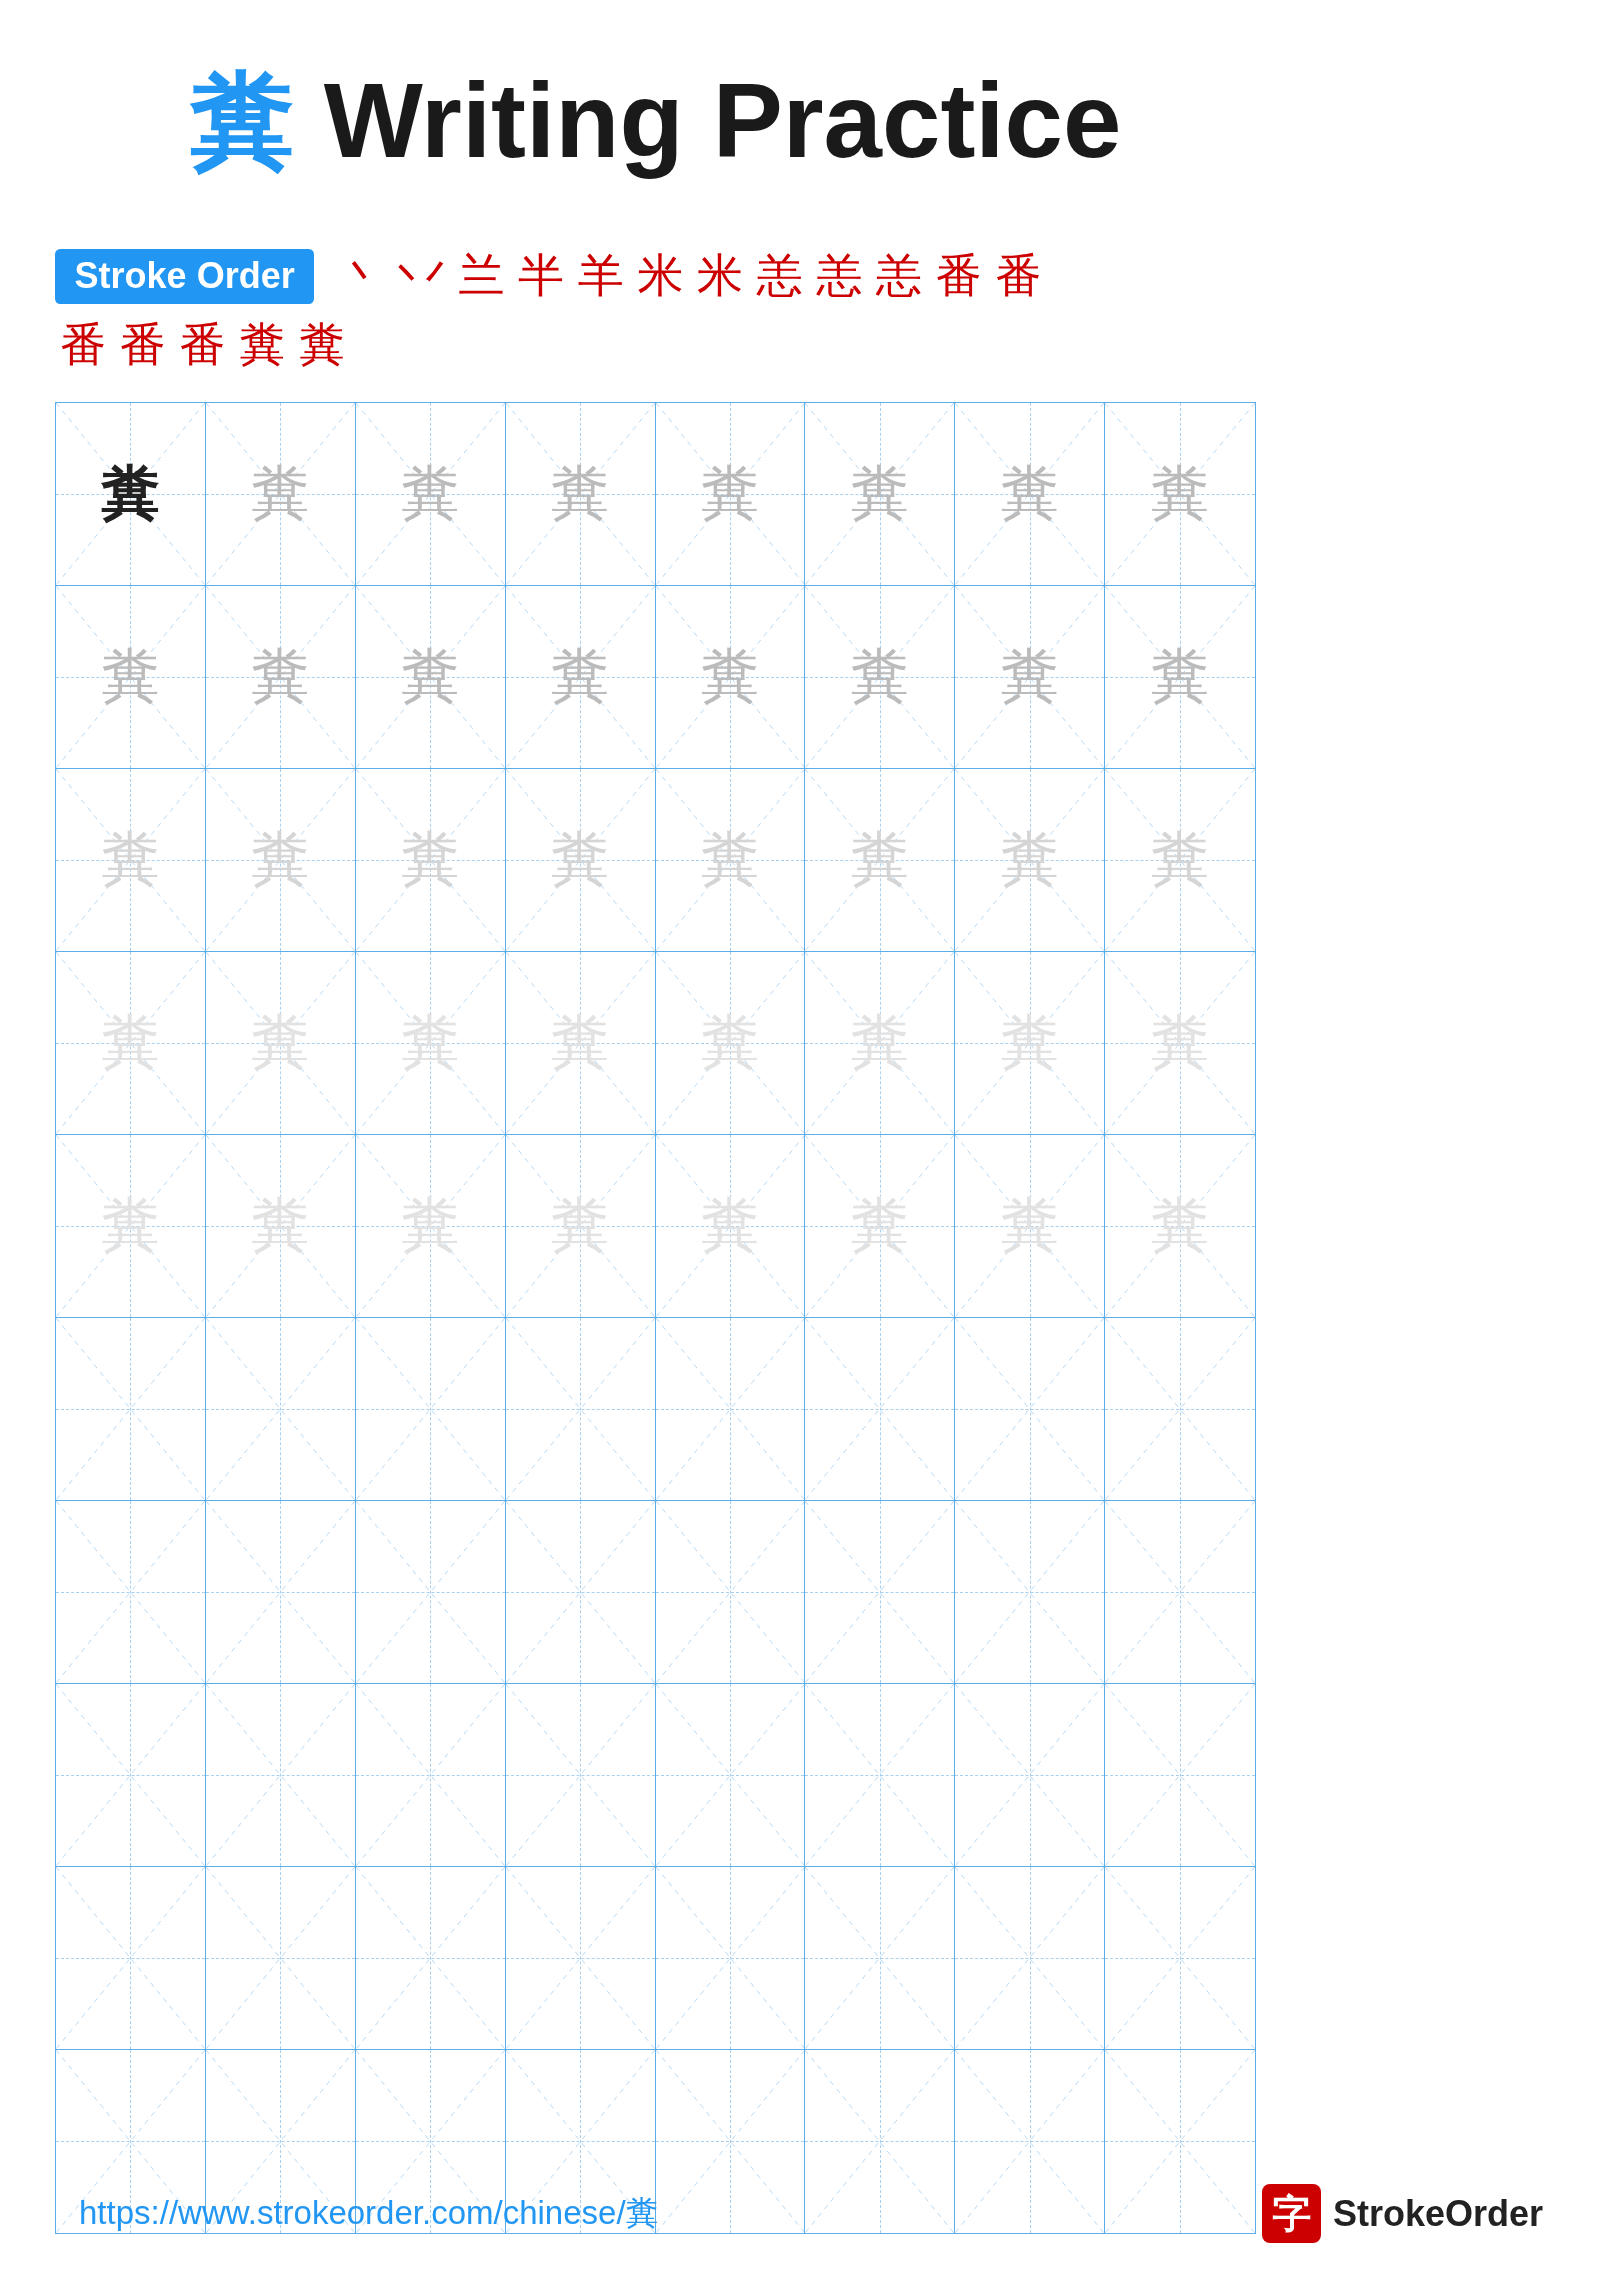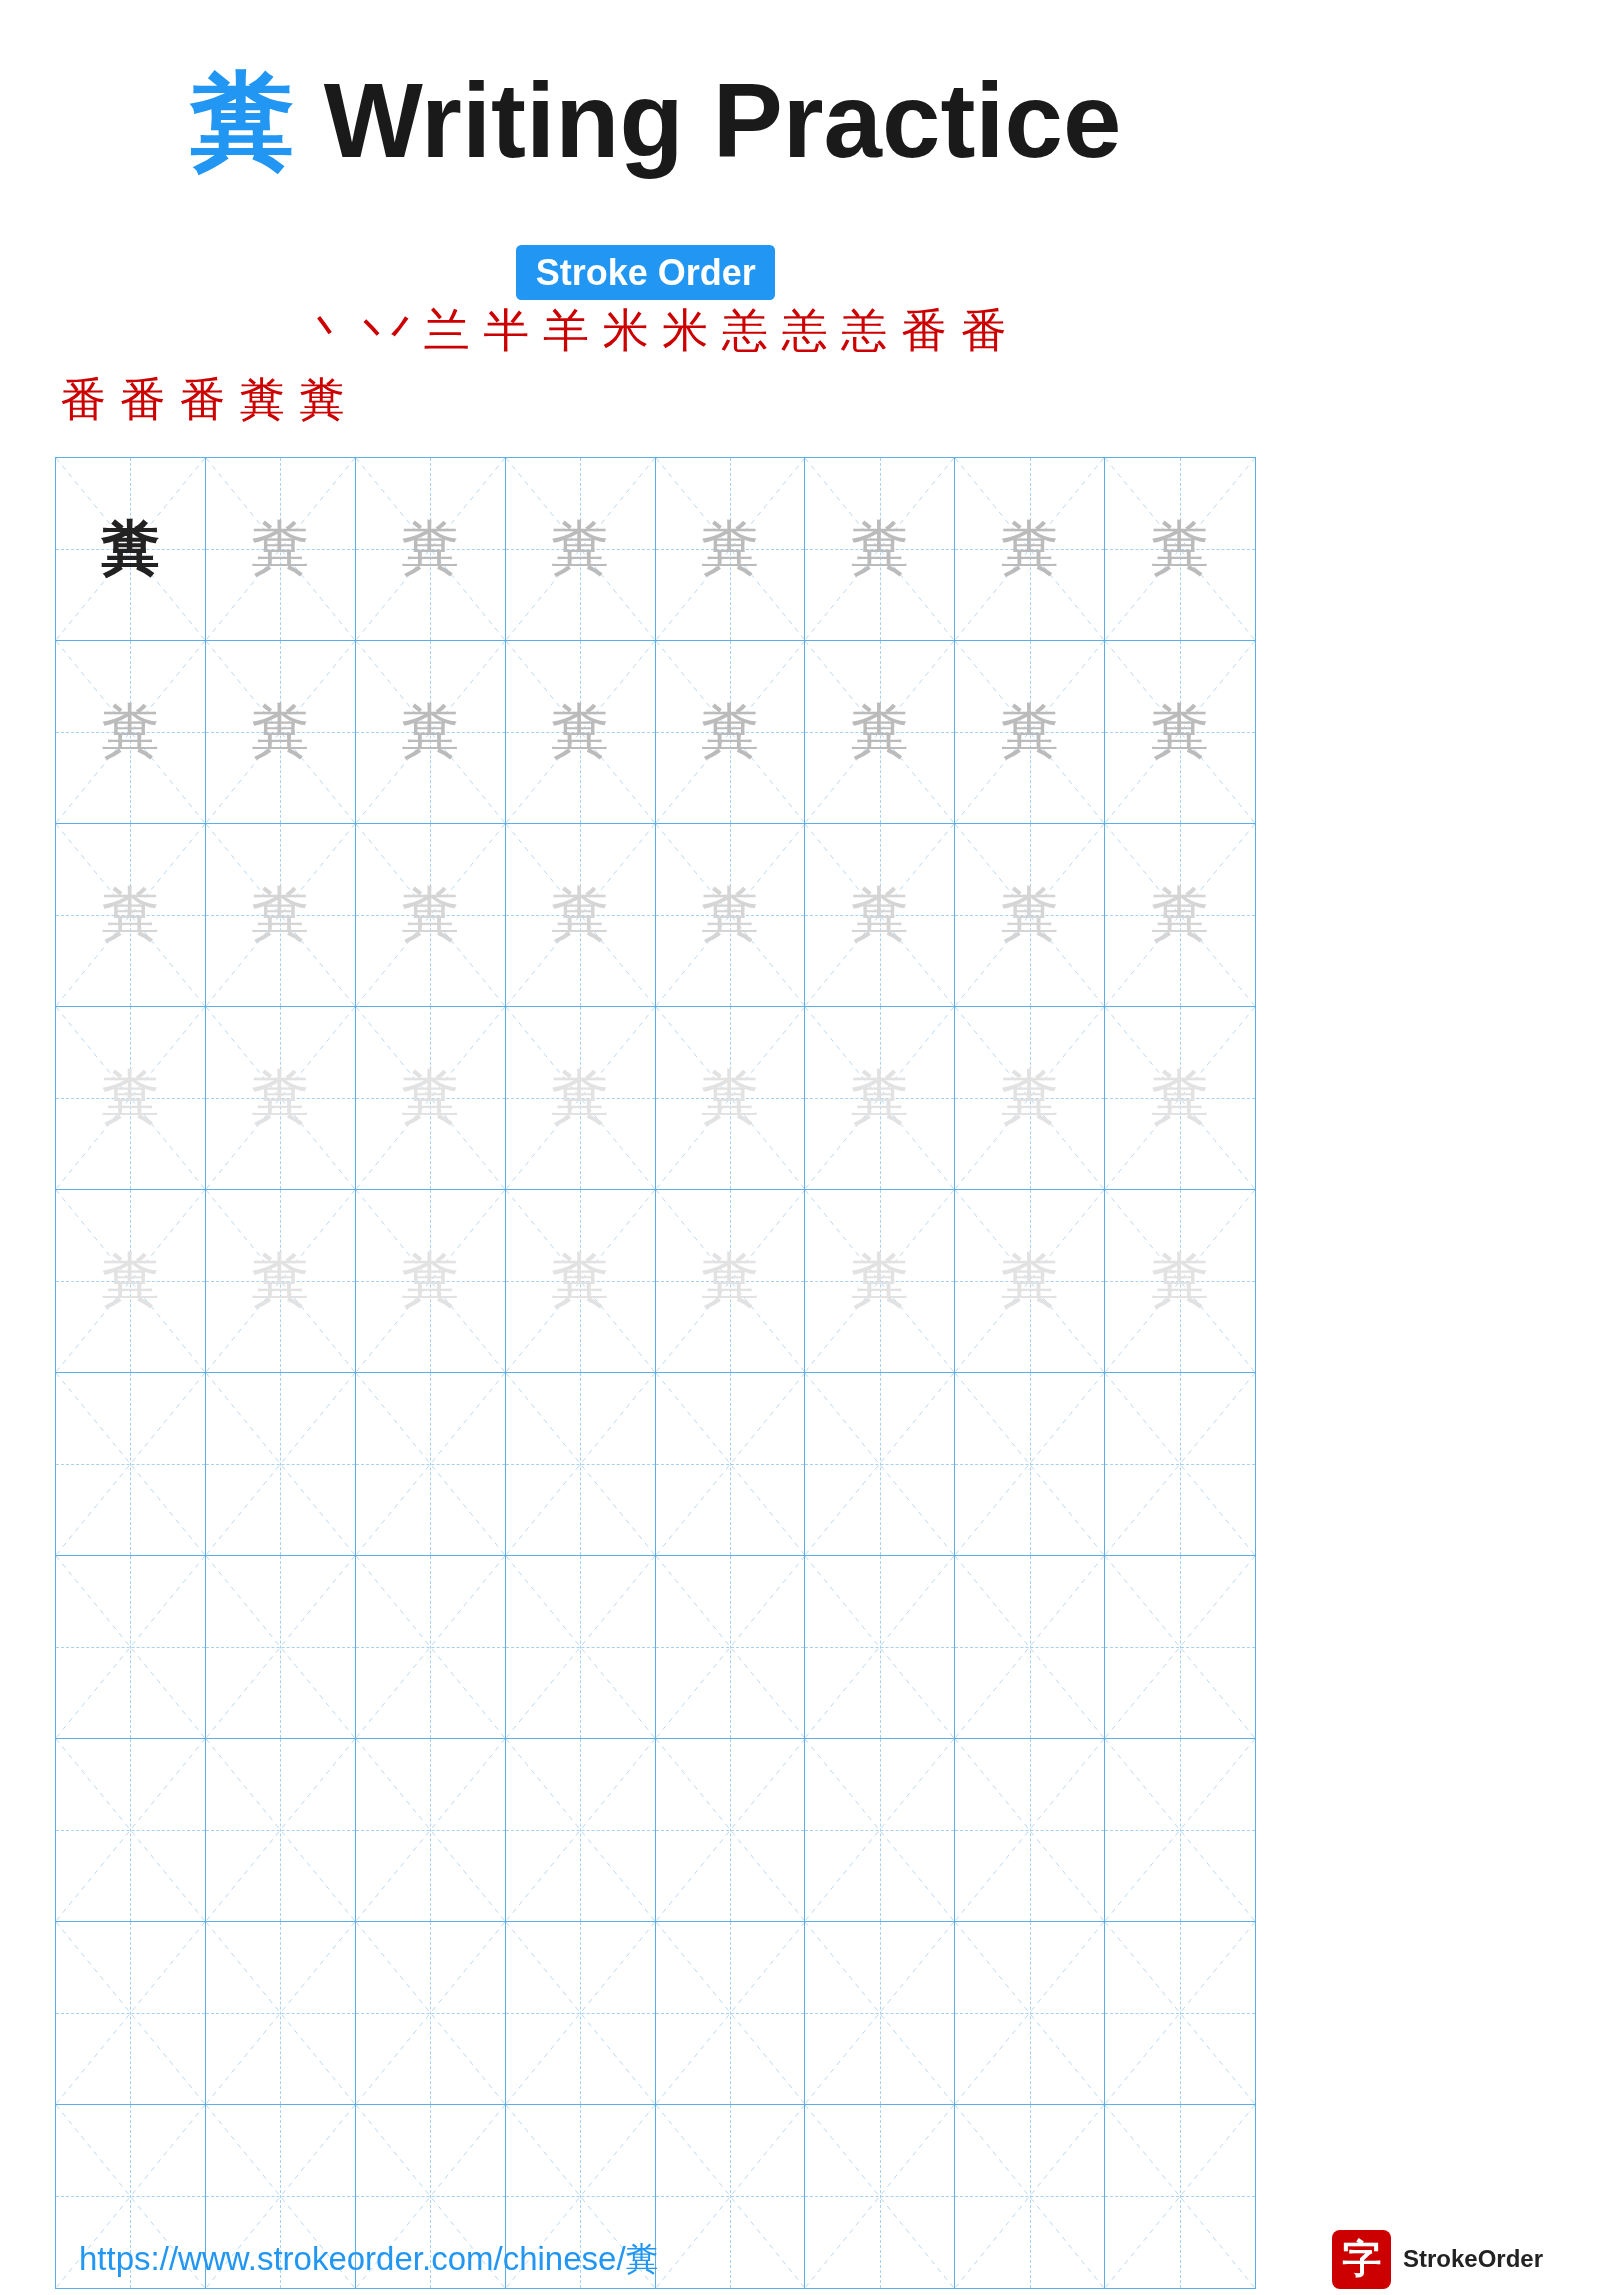--- a/index.html
+++ b/index.html
@@ -37,21 +37,20 @@
     
     .stroke-order-section {
       margin-bottom: 26px;
     }
     .stroke-order-row {
       display: flex;
       align-items: center;
       flex-wrap: wrap;
       gap: 0;
       margin-bottom: 6.5px;
-      flex-direction: column;
     }
     .stroke-order-badge {
       background: #2196F3;
       color: #fff;
       font-size: 36px;
       font-weight: bold;
       padding: 6.5px 19.6px;
       border-radius: 5.2px;
       margin-right: 19.6px;
       white-space: nowrap;
@@ -183,21 +182,21 @@
       background: #c00;
       border-radius: 7.9px;
       display: flex;
       align-items: center;
       justify-content: center;
       color: #fff;
       font-size: 39px;
       font-weight: bold;
     }
     .footer-logo-text {
-      font-size: 24px;
+      font-size: 36px;
       font-weight: bold;
       color: #222;
     }
 
     
     .grid-row-practice {
       height: 183px;
     }
     .grid-row-empty {
       height: 183px;

